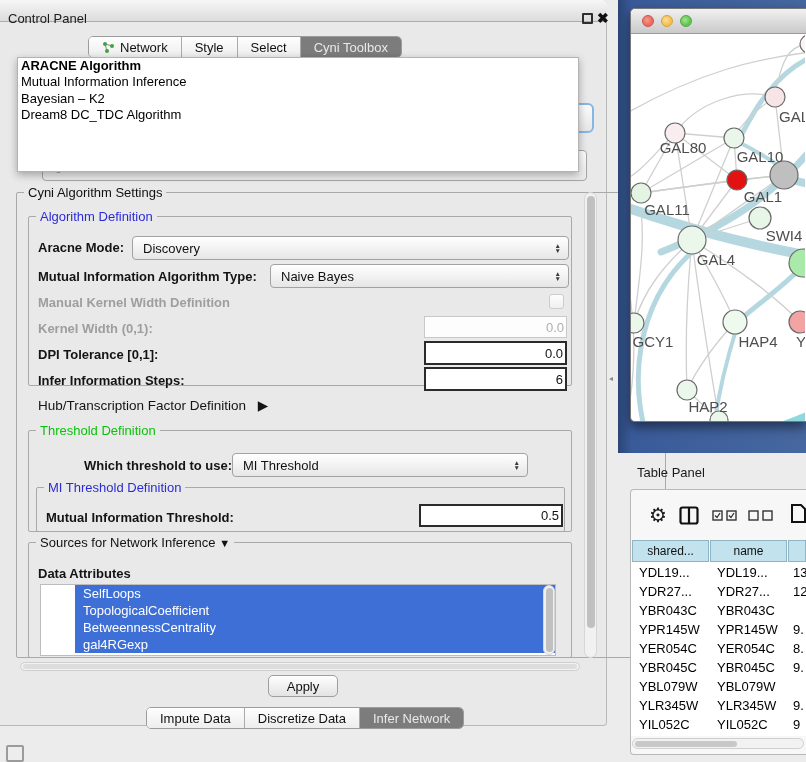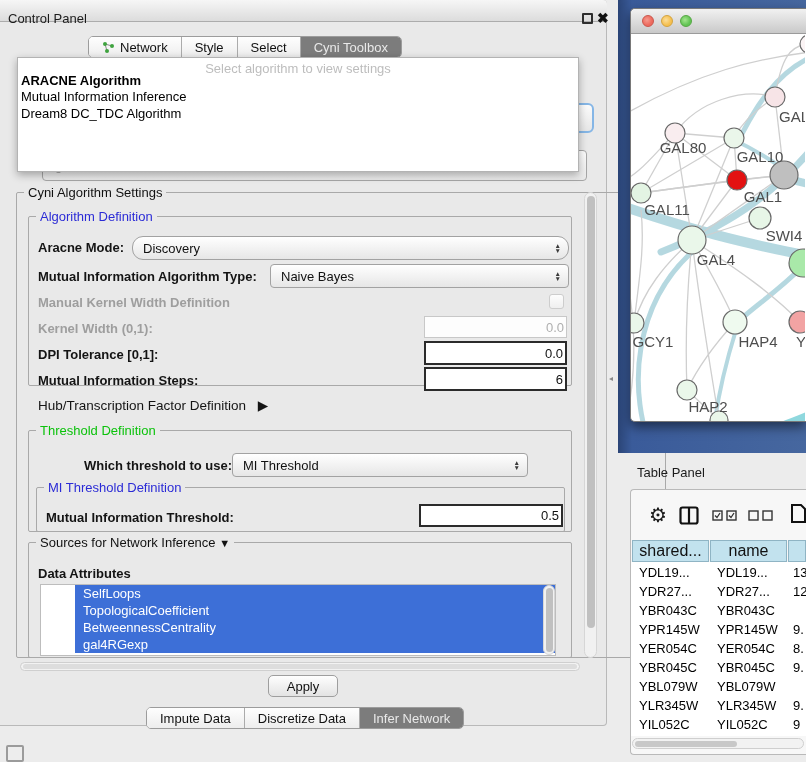--- a/index.html
+++ b/index.html
@@ -66,21 +66,21 @@
   .light.red { left:11px; background:radial-gradient(circle at 4px 4px,#F59A8E,#ED6A5E 60%); border:1px solid #C9564C; }
   .light.yellow { left:30px; background:radial-gradient(circle at 4px 4px,#FBDE9A,#F5BF4F 60%); border:1px solid #D3A33F; }
   .light.green { left:49px; background:radial-gradient(circle at 4px 4px,#A4E58E,#62C454 60%); border:1px solid #55A743; }
   .net-canvas { width:174px; height:388px; }
   .net-canvas circle { stroke:#6A6A6A; stroke-width:1.2; }
 
   
   .tp-title { left:637px; top:465px; font-size:13px; color:#1b1b1b; }
   .tp-box { left:630px; top:489px; width:176px; height:266px; background:#F7F7F7; border:1px solid #B9B9B9; border-right:none; border-radius:4px 0 0 4px; overflow:hidden; }
   .tp-icon { position:absolute; }
-  .tbl-head { position:absolute; top:540px; height:22px; background:#C2E2EE; border:1px solid #8FB4C4; font-size:16px; color:#111; display:flex; align-items:center; justify-content:center; }
+  .tbl-head { position:absolute; top:540px; height:22px; background:#C2E2EE; border:1px solid #8FB4C4; font-size:12px; color:#111; display:flex; align-items:center; justify-content:center; }
   .tbl-cell { position:absolute; font-size:13px; color:#000; white-space:nowrap; }
   .hscroll { position:absolute; background:#F2F2F2; border:1px solid #CFCFCF; border-radius:6px; }
   .hthumb { position:absolute; background:#C8C8C8; border-radius:5px; }
 
   .mini-sq { left:6px; top:745px; width:18px; height:17px; border:2px solid #9B9B9B; border-radius:2px; background:#EDEDED; }
   .panel-resize-mark { left:609px; top:374px; font-size:8px; color:#8a8a8a; }
 </style>
 </head>
 <body>
 
@@ -116,57 +116,57 @@
 
 <div class="abs frag-combo-focus">
   <span class="stepper" style="margin-top:7px;">▲<br>▼</span>
 </div>
 <div class="abs frag-combo">
   <span>gal-filtered.sif default node</span>
   <span class="stepper">▲<br>▼</span>
 </div>
 
 <div class="abs popup">
-  <span class="popup-ph">Select algorithm to view settings</span>
   <div class="popup-opt bold">ARACNE Algorithm</div>
   <div class="popup-opt">Mutual Information Inference</div>
+  <div class="popup-opt">Bayesian – K2</div>
   <div class="popup-opt">Dream8 DC_TDC Algorithm</div>
 </div>
 
 <div class="abs group" style="left:16px; top:192px; width:650px; height:466px;">
   <span class="gtitle">Cyni Algorithm Settings</span>
 </div>
 <div class="abs vscroll" style="left:584px; top:192px; width:13px; height:466px;">
   <span class="vthumb" style="left:2px; top:3px; width:8px; height:432px;"></span>
 </div>
 
 <div class="abs group" style="left:28px; top:216px; width:544px; height:170px;">
   <span class="gtitle blue">Algorithm Definition</span>
 </div>
 <span class="lbl" style="left:38px; top:240px;">Aracne Mode:</span>
-<div class="combo" style="left:132px; top:236px; width:437px; height:24px;border-radius:11px;">
+<div class="combo" style="left:132px; top:236px; width:437px; height:24px;">
   <span>Discovery</span>
   <span class="stepper">▲<br>▼</span>
 </div>
 <span class="lbl" style="left:38px; top:269px;">Mutual Information Algorithm Type:</span>
 <div class="combo" style="left:270px; top:264px; width:299px; height:24px;">
   <span>Naive Bayes</span>
   <span class="stepper">▲<br>▼</span>
 </div>
 <span class="lbl dis" style="left:38px; top:295px;">Manual Kernel Width Definition</span>
 <span class="chk" style="left:549px; top:294px;"></span>
 <span class="lbl dis" style="left:38px; top:321px;">Kernel Width (0,1):</span>
 <div class="tfield dis" style="left:424px; top:316px; width:143px; height:22px;">
   <span>0.0</span>
 </div>
 <span class="lbl" style="left:38px; top:347px;">DPI Tolerance [0,1]:</span>
 <div class="tfield strong" style="left:424px; top:341px; width:143px; height:24px;">
   <span>0.0</span>
 </div>
-<span class="lbl" style="left:38px; top:373px;">Mutual Information Steps:</span>
+<span class="lbl" style="left:38px; top:373px;">Infer Information Steps:</span>
 <div class="tfield strong" style="left:424px; top:367px; width:143px; height:24px;">
   <span>6</span>
 </div>
 
 <span class="lbl plain" style="left:38px; top:397px; font-size:13.5px;">
   <span>Hub/Transcription Factor Definition</span>
   <span style="margin-left:8px;">▶</span>
 </span>
 
 <div class="abs group" style="left:28px; top:430px; width:544px; height:102px;">

